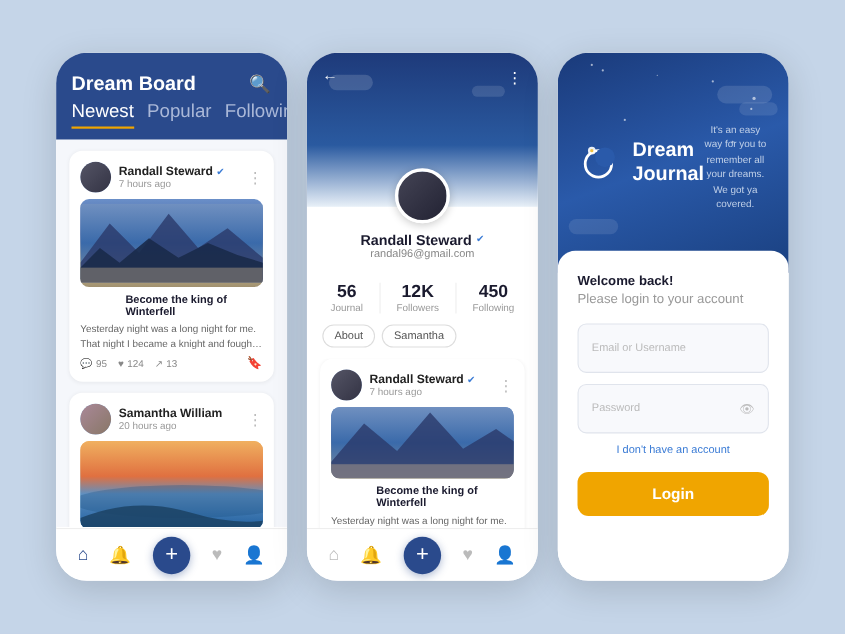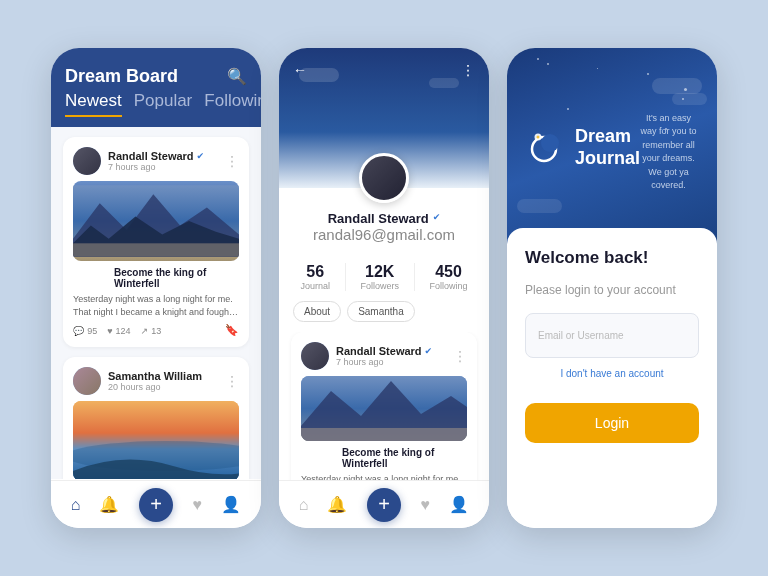--- a/index.html
+++ b/index.html
@@ -242,21 +242,21 @@
       border: 3px solid #fff;
       box-shadow: 0 2px 8px rgba(0,0,0,0.2);
     }
     .p2-name {
       font-size: 13px;
       font-weight: 700;
       color: #1a1a2e;
       margin-top: 4px;
     }
     .p2-email {
-      font-size: 15px;
+      font-size: 10px;
       color: #888;
     }
     .p2-stats {
       display: flex;
       justify-content: space-around;
       padding: 10px 14px;
     }
     .p2-stat {
       text-align: center;
     }
@@ -341,24 +341,24 @@
     .p3-body {
       background: #fff;
       border-radius: 16px 16px 0 0;
       margin-top: -20px;
       padding: 20px 18px;
       flex: 1;
       position: relative;
       z-index: 2;
     }
     .p3-welcome {
-      font-size: 17px;
+      font-size: 12px;
       font-weight: 700;
       color: #1a1a2e;
-      margin-bottom: 15px;
+      margin-bottom: 2px;
     }
     .p3-subtitle {
       font-size: 12px;
       color: #999;
       margin-bottom: 16px;
     }
     .p3-input {
       width: 100%;
       height: 45px;
       border: 1px solid #e0e4ec;
@@ -377,32 +377,32 @@
       color: #bbb;
     }
     .p3-input-icon {
       color: #bbb;
       font-size: 11px;
     }
     .p3-link {
       text-align: center;
       font-size: 10px;
       color: #3a7bd5;
-      margin: 8px 0 24px;
+      margin: 8px 0 14px;
       cursor: pointer;
     }
     .p3-login-btn {
       width: 100%;
       height: 40px;
       background: #f0a500;
       border: none;
       border-radius: 10px;
       color: #fff;
       font-size: 14px;
-      font-weight: 400;
+      font-weight: 700;
       cursor: pointer;
       display: flex;
       align-items: center;
       justify-content: center;
     }
 
     .p3-container {
       display: flex;
       flex-direction: column;
       height: 100%;
@@ -657,19 +657,23 @@
     </div>
 
     <div class="p3-body" style="flex:1;">
       <div class="p3-welcome">Welcome back!</div>
       <div class="p3-subtitle">Please login to your account</div>
 
       <div class="p3-input">
         <span class="p3-input-text">Email or Username</span>
       </div>
 
+      <div class="p3-input">
+        <span class="p3-input-text">Password</span>
+        <span class="p3-input-icon">👁</span>
+      </div>
 
       <div class="p3-link">I don't have an account</div>
 
       <button class="p3-login-btn">Login</button>
     </div>
   </div>
 </div>
 
 </body></html>

